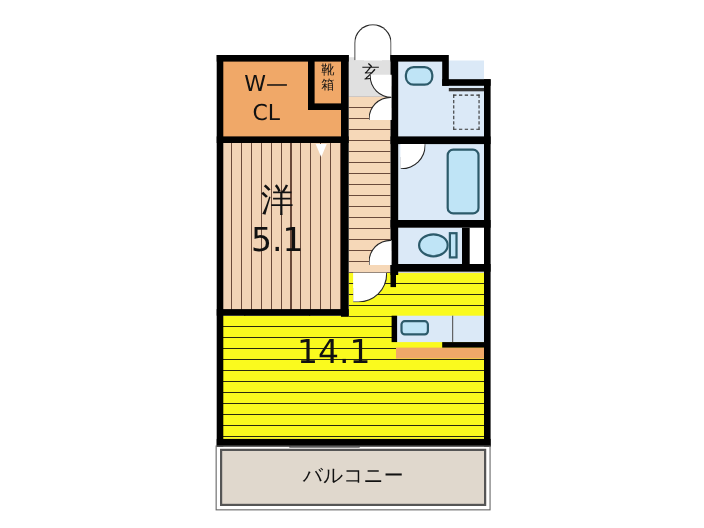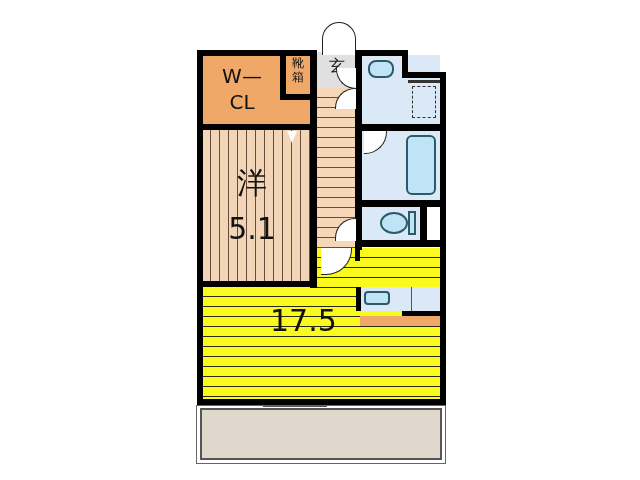--- a/index.html
+++ b/index.html
@@ -45,21 +45,21 @@
   <div class="abs genkan" style="left:317px;top:52px;width:38px;height:36px;"></div>
   <div class="room-label" style="left:325px;top:58px;width:24px;font-size:16px;">玄</div>
 
   <div class="door-arc" style="left:322px;top:22px;width:32px;height:32px;border-radius:32px 32px 0 0;border-bottom:none;"></div>
 
   <div class="abs hall" style="left:317px;top:88px;width:38px;height:160px;"></div>
 
   <div class="abs western" style="left:202px;top:130px;width:108px;height:152px;"></div>
   <div class="room-label" style="left:222px;top:168px;width:60px;font-size:30px;">
     <div>洋</div>
-    <div style="margin-top:16px;">5.1</div>
+    <div style="margin-top:6px;">5.1</div>
   </div>
 
   <div class="abs" style="left:287px;top:131px;width:0;height:0;border-left:5px solid transparent;border-right:5px solid transparent;border-top:12px solid #fff;"></div>
 
   <div class="window" style="left:222px;top:282px;width:58px;height:4px;"></div>
 
   <div class="abs wet" style="left:362px;top:55px;width:78px;height:70px;"></div>
   <div class="abs" style="left:368px;top:60px;width:26px;height:18px;background:#bfe4f6;border:2px solid #2c5a6a;border-radius:8px;"></div>
   <div class="abs" style="left:412px;top:86px;width:24px;height:32px;border:1.5px dashed #333;"></div>
 
@@ -67,29 +67,30 @@
   <div class="abs bath-tub" style="left:406px;top:135px;width:30px;height:60px;"></div>
 
   <div class="abs wet" style="left:362px;top:207px;width:58px;height:33px;"></div>
   <div class="abs" style="left:380px;top:212px;width:28px;height:22px;background:#bfe4f6;border:2px solid #2c5a6a;border-radius:50%;"></div>
   <div class="abs" style="left:408px;top:211px;width:8px;height:24px;background:#bfe4f6;border:2px solid #2c5a6a;"></div>
   <div class="abs" style="left:427px;top:207px;width:13px;height:33px;background:#fff;"></div>
 
   <div class="abs ldk" style="left:202px;top:287px;width:238px;height:112px;"></div>
   <div class="abs ldk" style="left:317px;top:248px;width:123px;height:40px;"></div>
   <div class="room-label" style="left:262px;top:298px;width:100px;text-align:left;font-size:30px;">
-    <div style="margin-top:8px;margin-left:8px;">17.5</div>
+    <div style="margin-top:8px;margin-left:8px;">14.1</div>
   </div>
 
   <div class="abs wet" style="left:360px;top:287px;width:80px;height:24px;"></div>
   <div class="abs" style="left:364px;top:291px;width:26px;height:14px;background:#bfe4f6;border:2px solid #2c5a6a;border-radius:4px;"></div>
   <div class="abs" style="left:411px;top:287px;width:1px;height:24px;background:#555;"></div>
   <div class="abs" style="left:360px;top:316px;width:80px;height:10px;background:#f0a868;"></div>
 
   <div class="abs balcony" style="left:200px;top:408px;width:242px;height:52px;"></div>
+  <div class="room-label" style="left:200px;top:424px;width:242px;font-size:18px;">バルコニー</div>
 
   <div class="window" style="left:263px;top:401px;width:62px;height:4px;"></div>
 
   <div class="wall" style="left:197px;top:50px;width:6px;height:356px;"></div>
 
   <div class="wall" style="left:197px;top:50px;width:120px;height:6px;"></div>
 
   <div class="wall" style="left:355px;top:50px;width:52px;height:6px;"></div>
   <div class="wall" style="left:402px;top:50px;width:6px;height:28px;"></div>
   <div class="wall" style="left:402px;top:72px;width:44px;height:6px;"></div>

